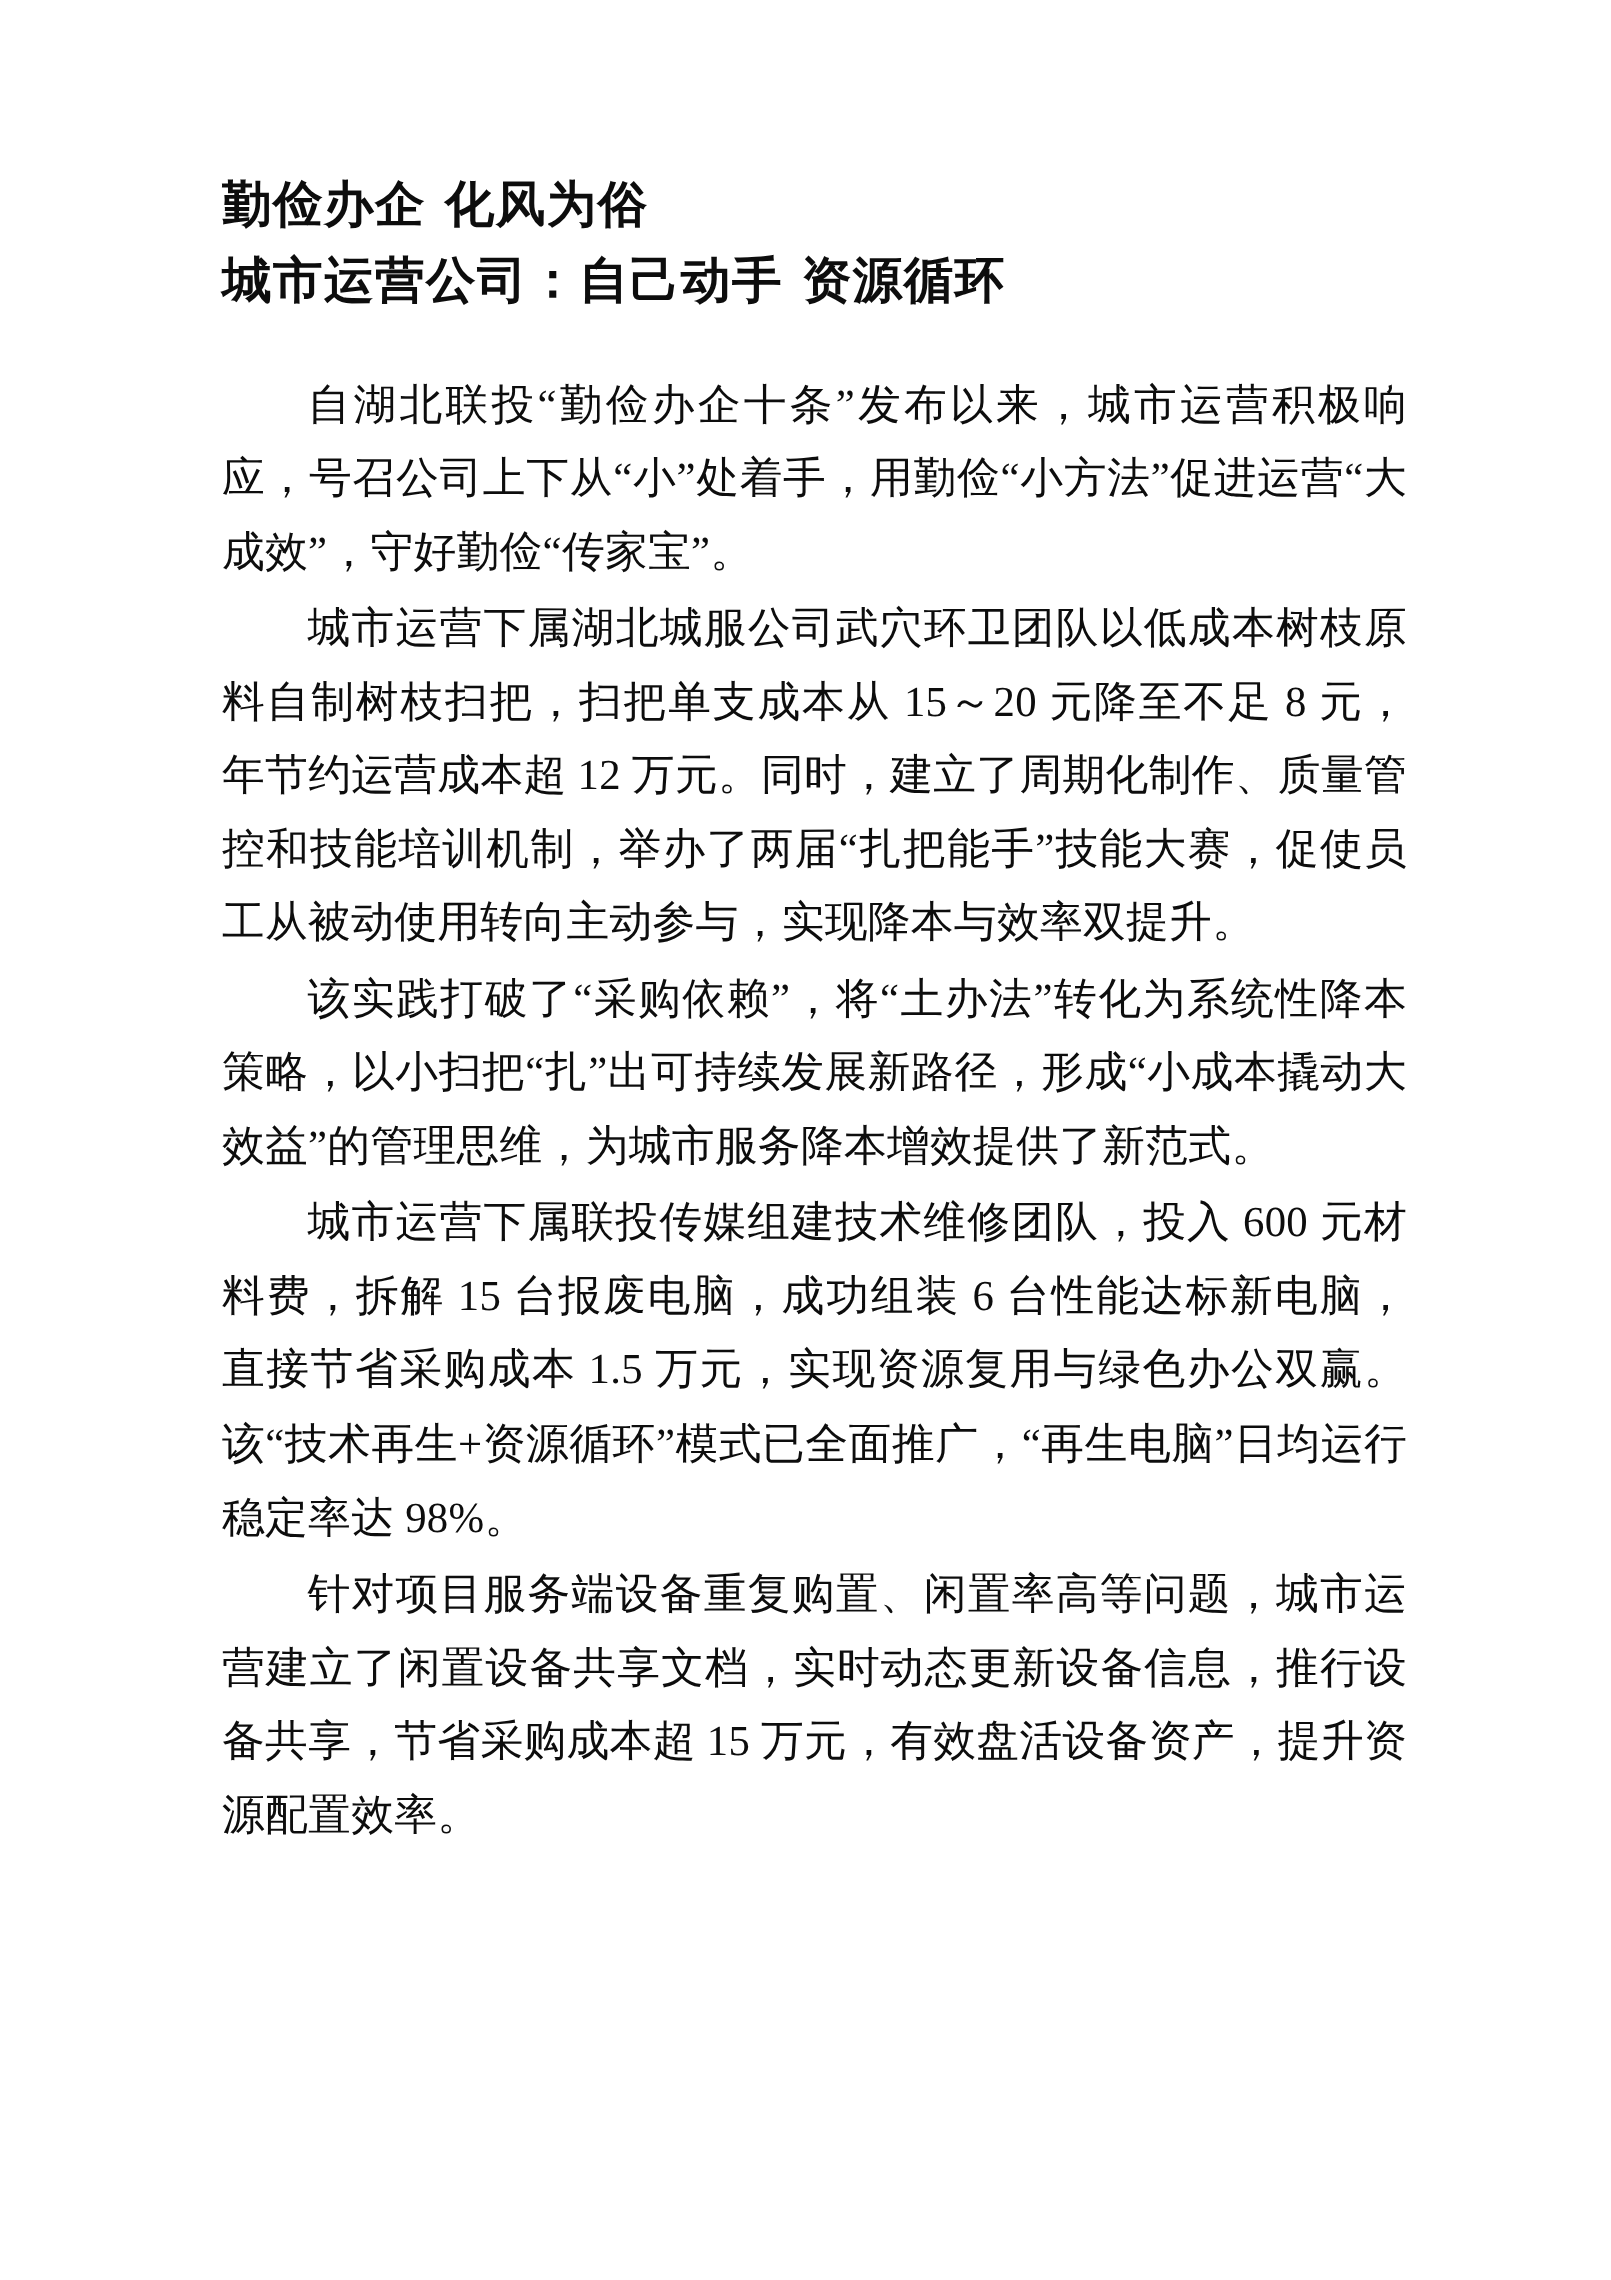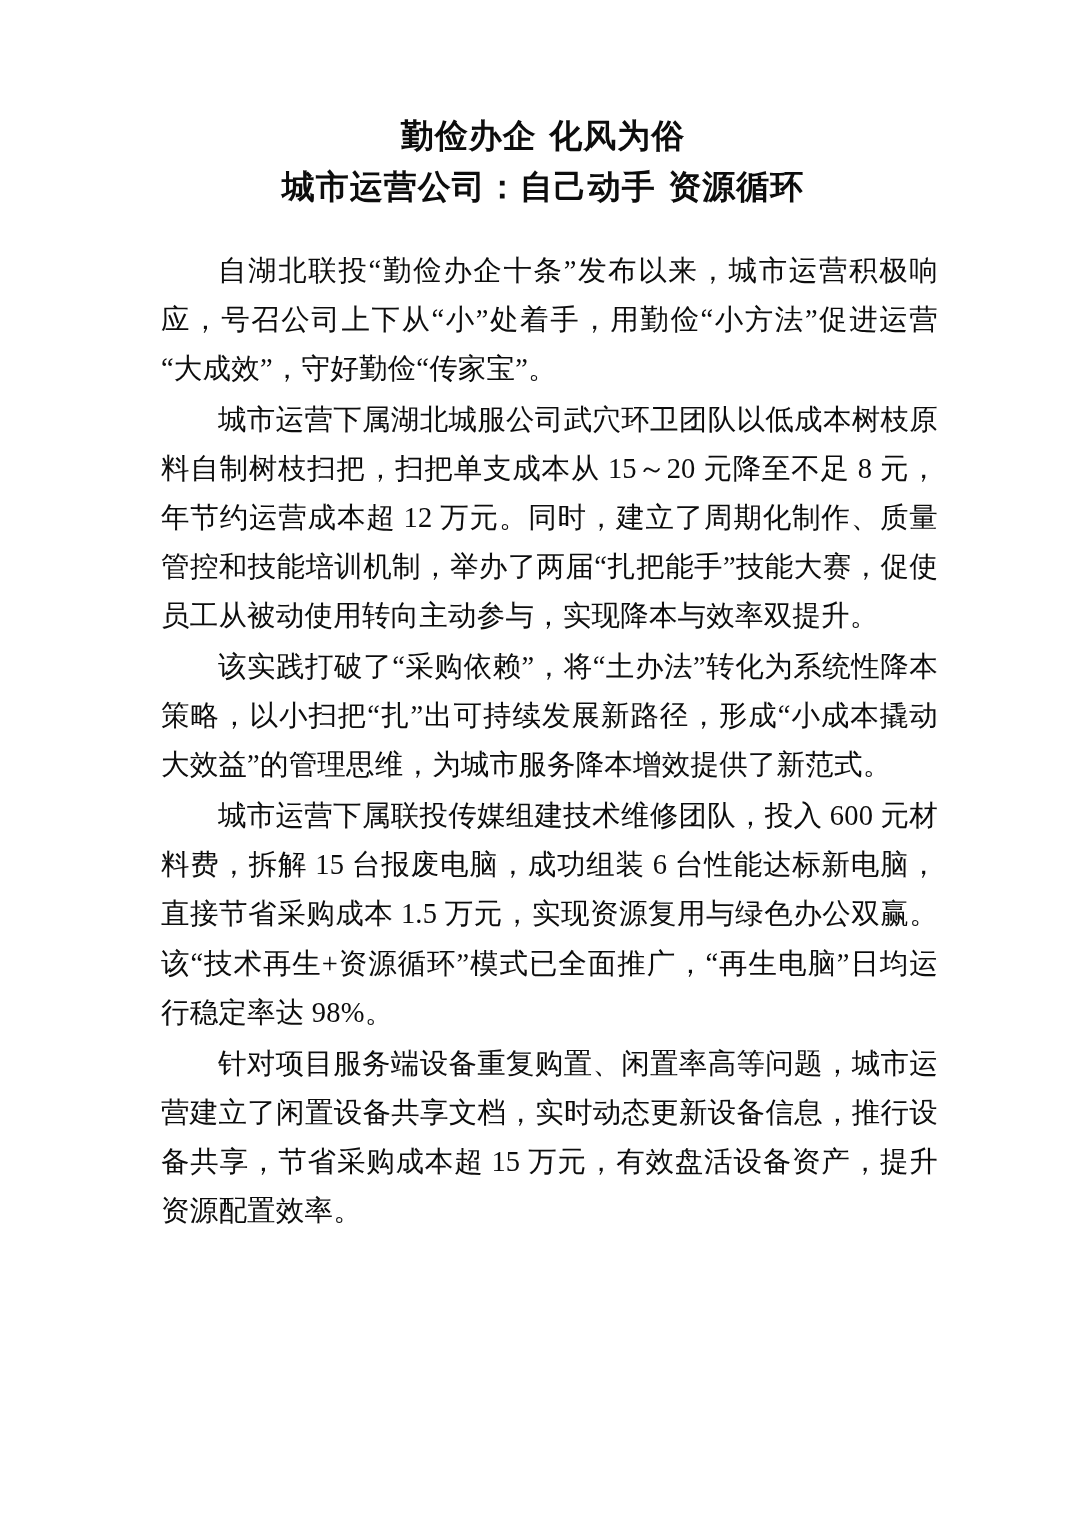--- a/index.html
+++ b/index.html
@@ -17,35 +17,33 @@
     color: #0d0d0d;
     overflow: hidden;
   }
   .content {
     position: absolute;
     left: 148px;
     top: 110px;
     width: 790px;
   }
   .doc-title {
-    text-align: center;
     font-family: "DejaVu Serif", "Liberation Serif", serif;
     font-weight: bold;
     font-size: 33px;
     line-height: 1.55;
     letter-spacing: 1px;
     margin: 0;
   }
   .doc-title .line {
     display: block;
     white-space: pre;
   }
   .body-text {
     margin-top: 34px;
-    margin-left: 13px;
   }
   .para {
     font-size: 28.5px;
     line-height: 1.72;
     text-align: justify;
     text-justify: inter-ideograph;
     text-indent: 2em;
     margin: 0 0 2px 0;
     letter-spacing: 0.2px;
   }

